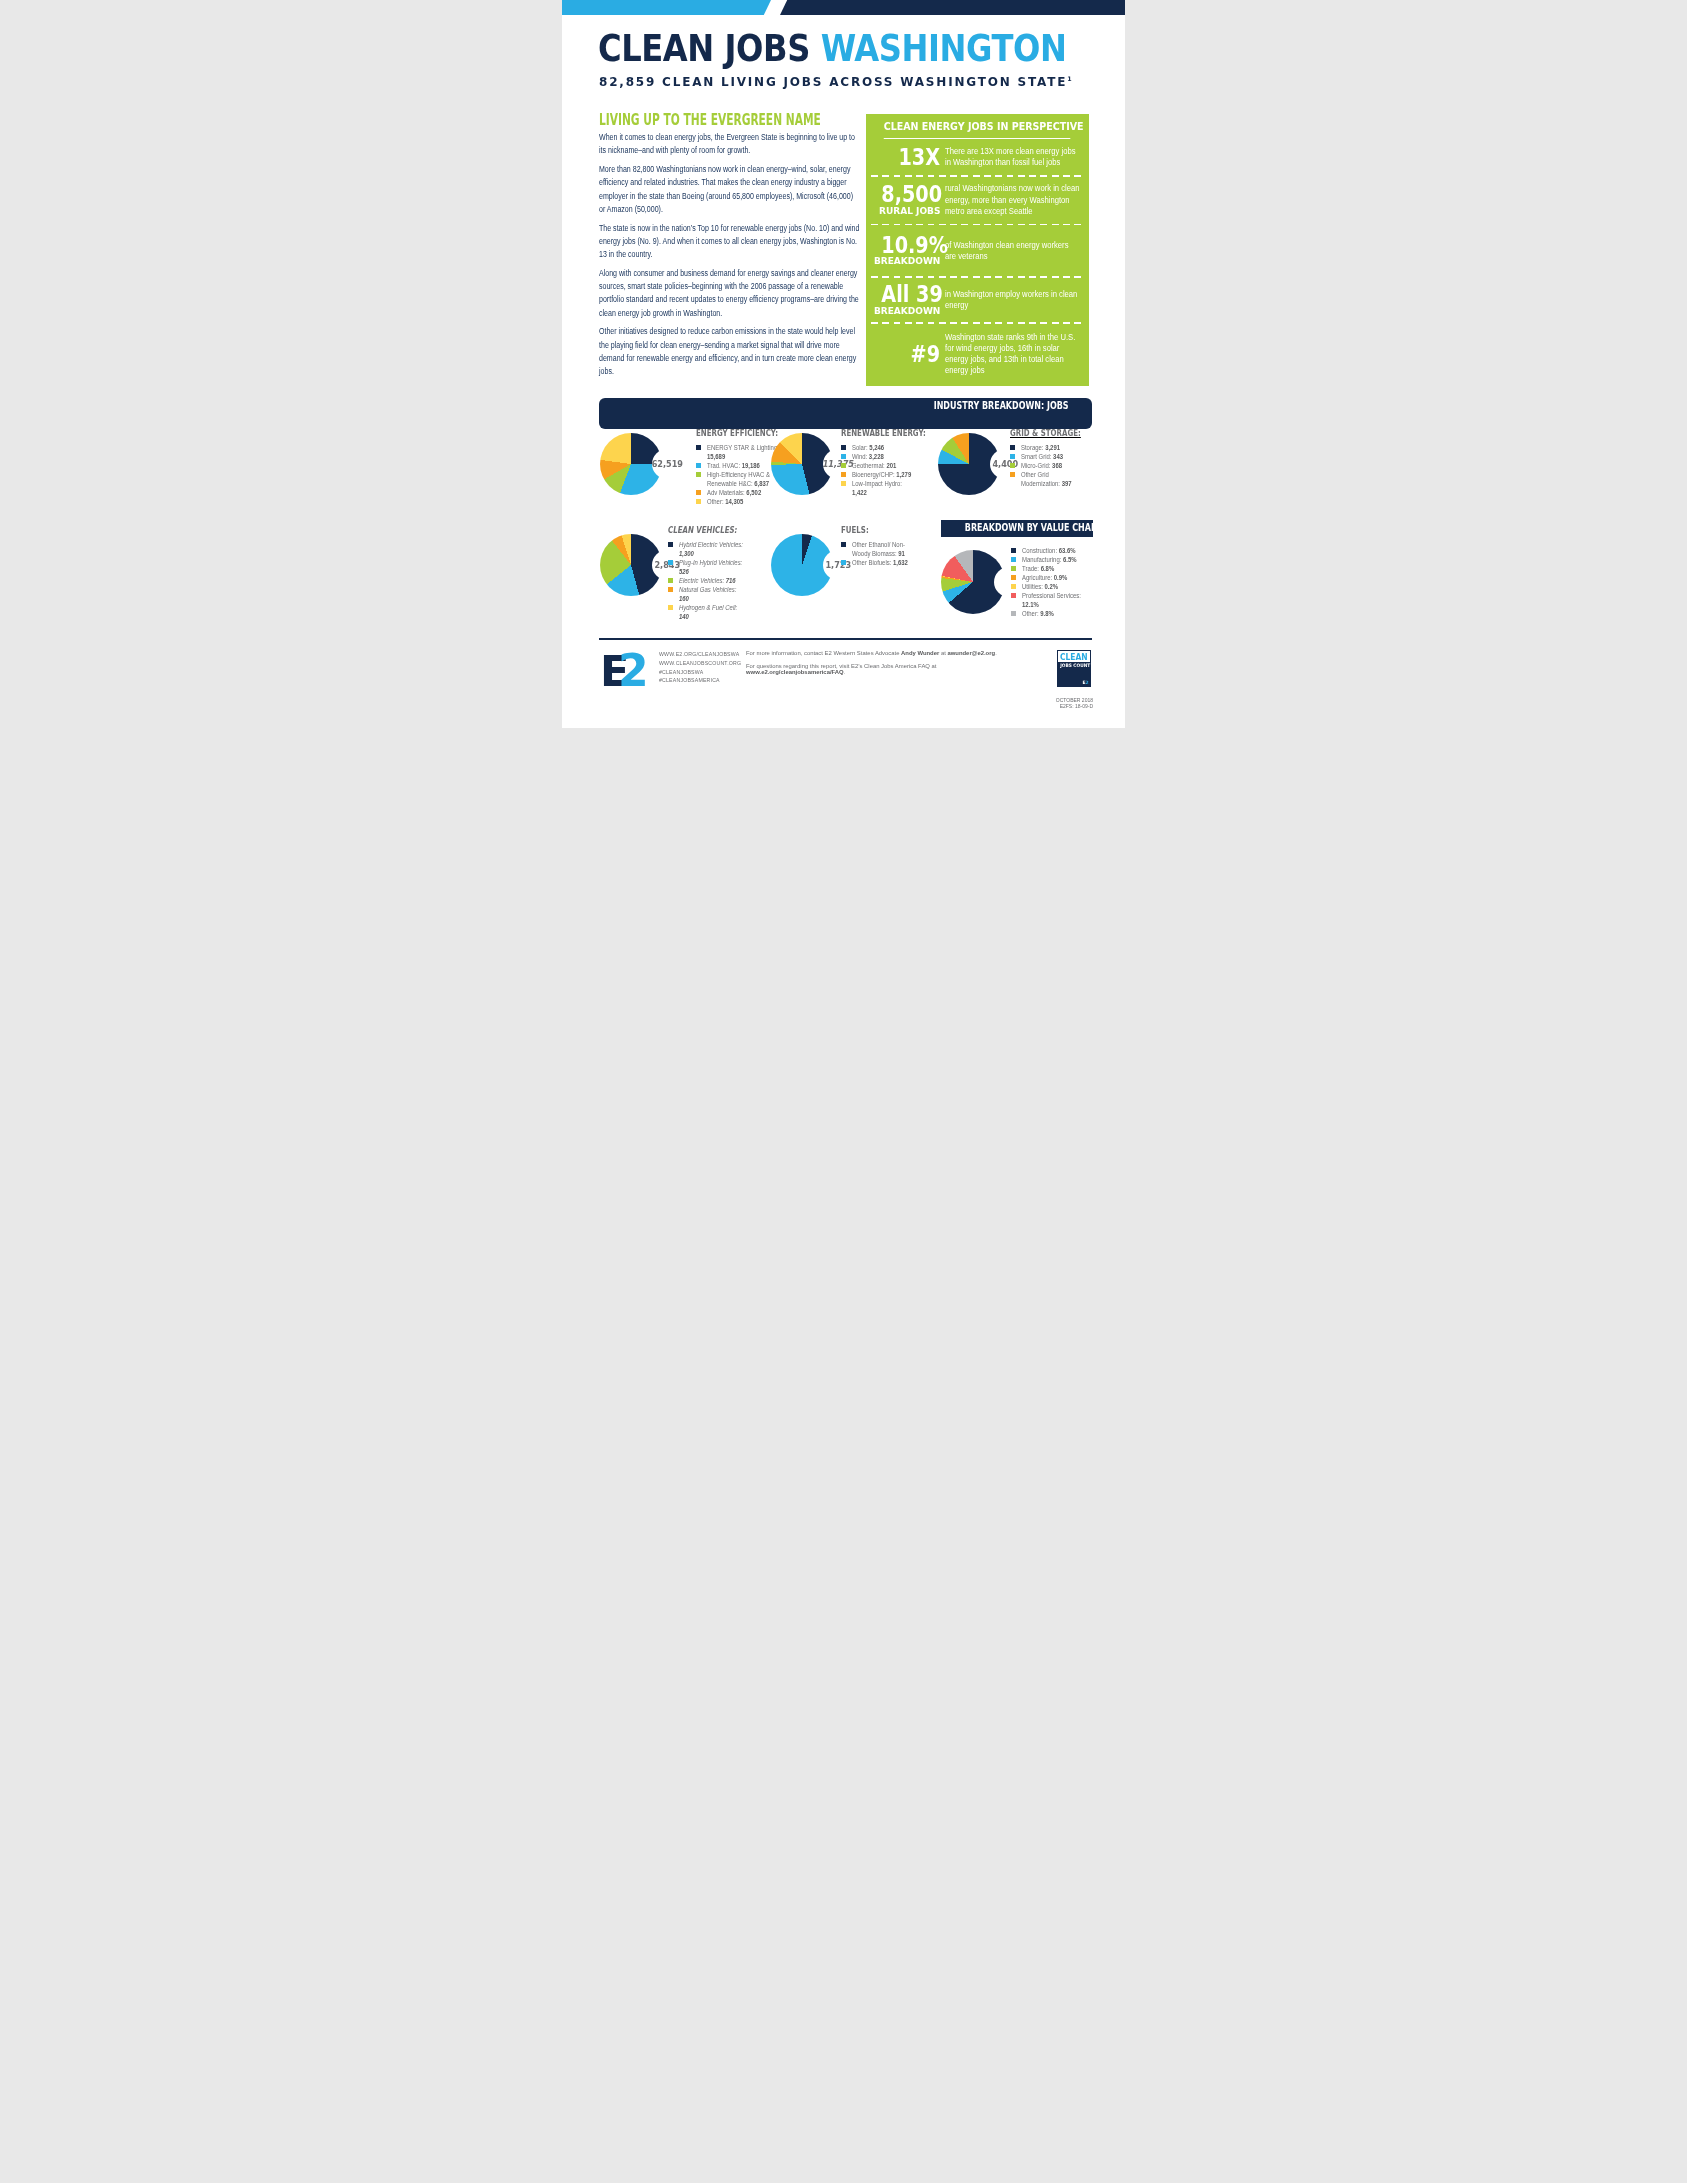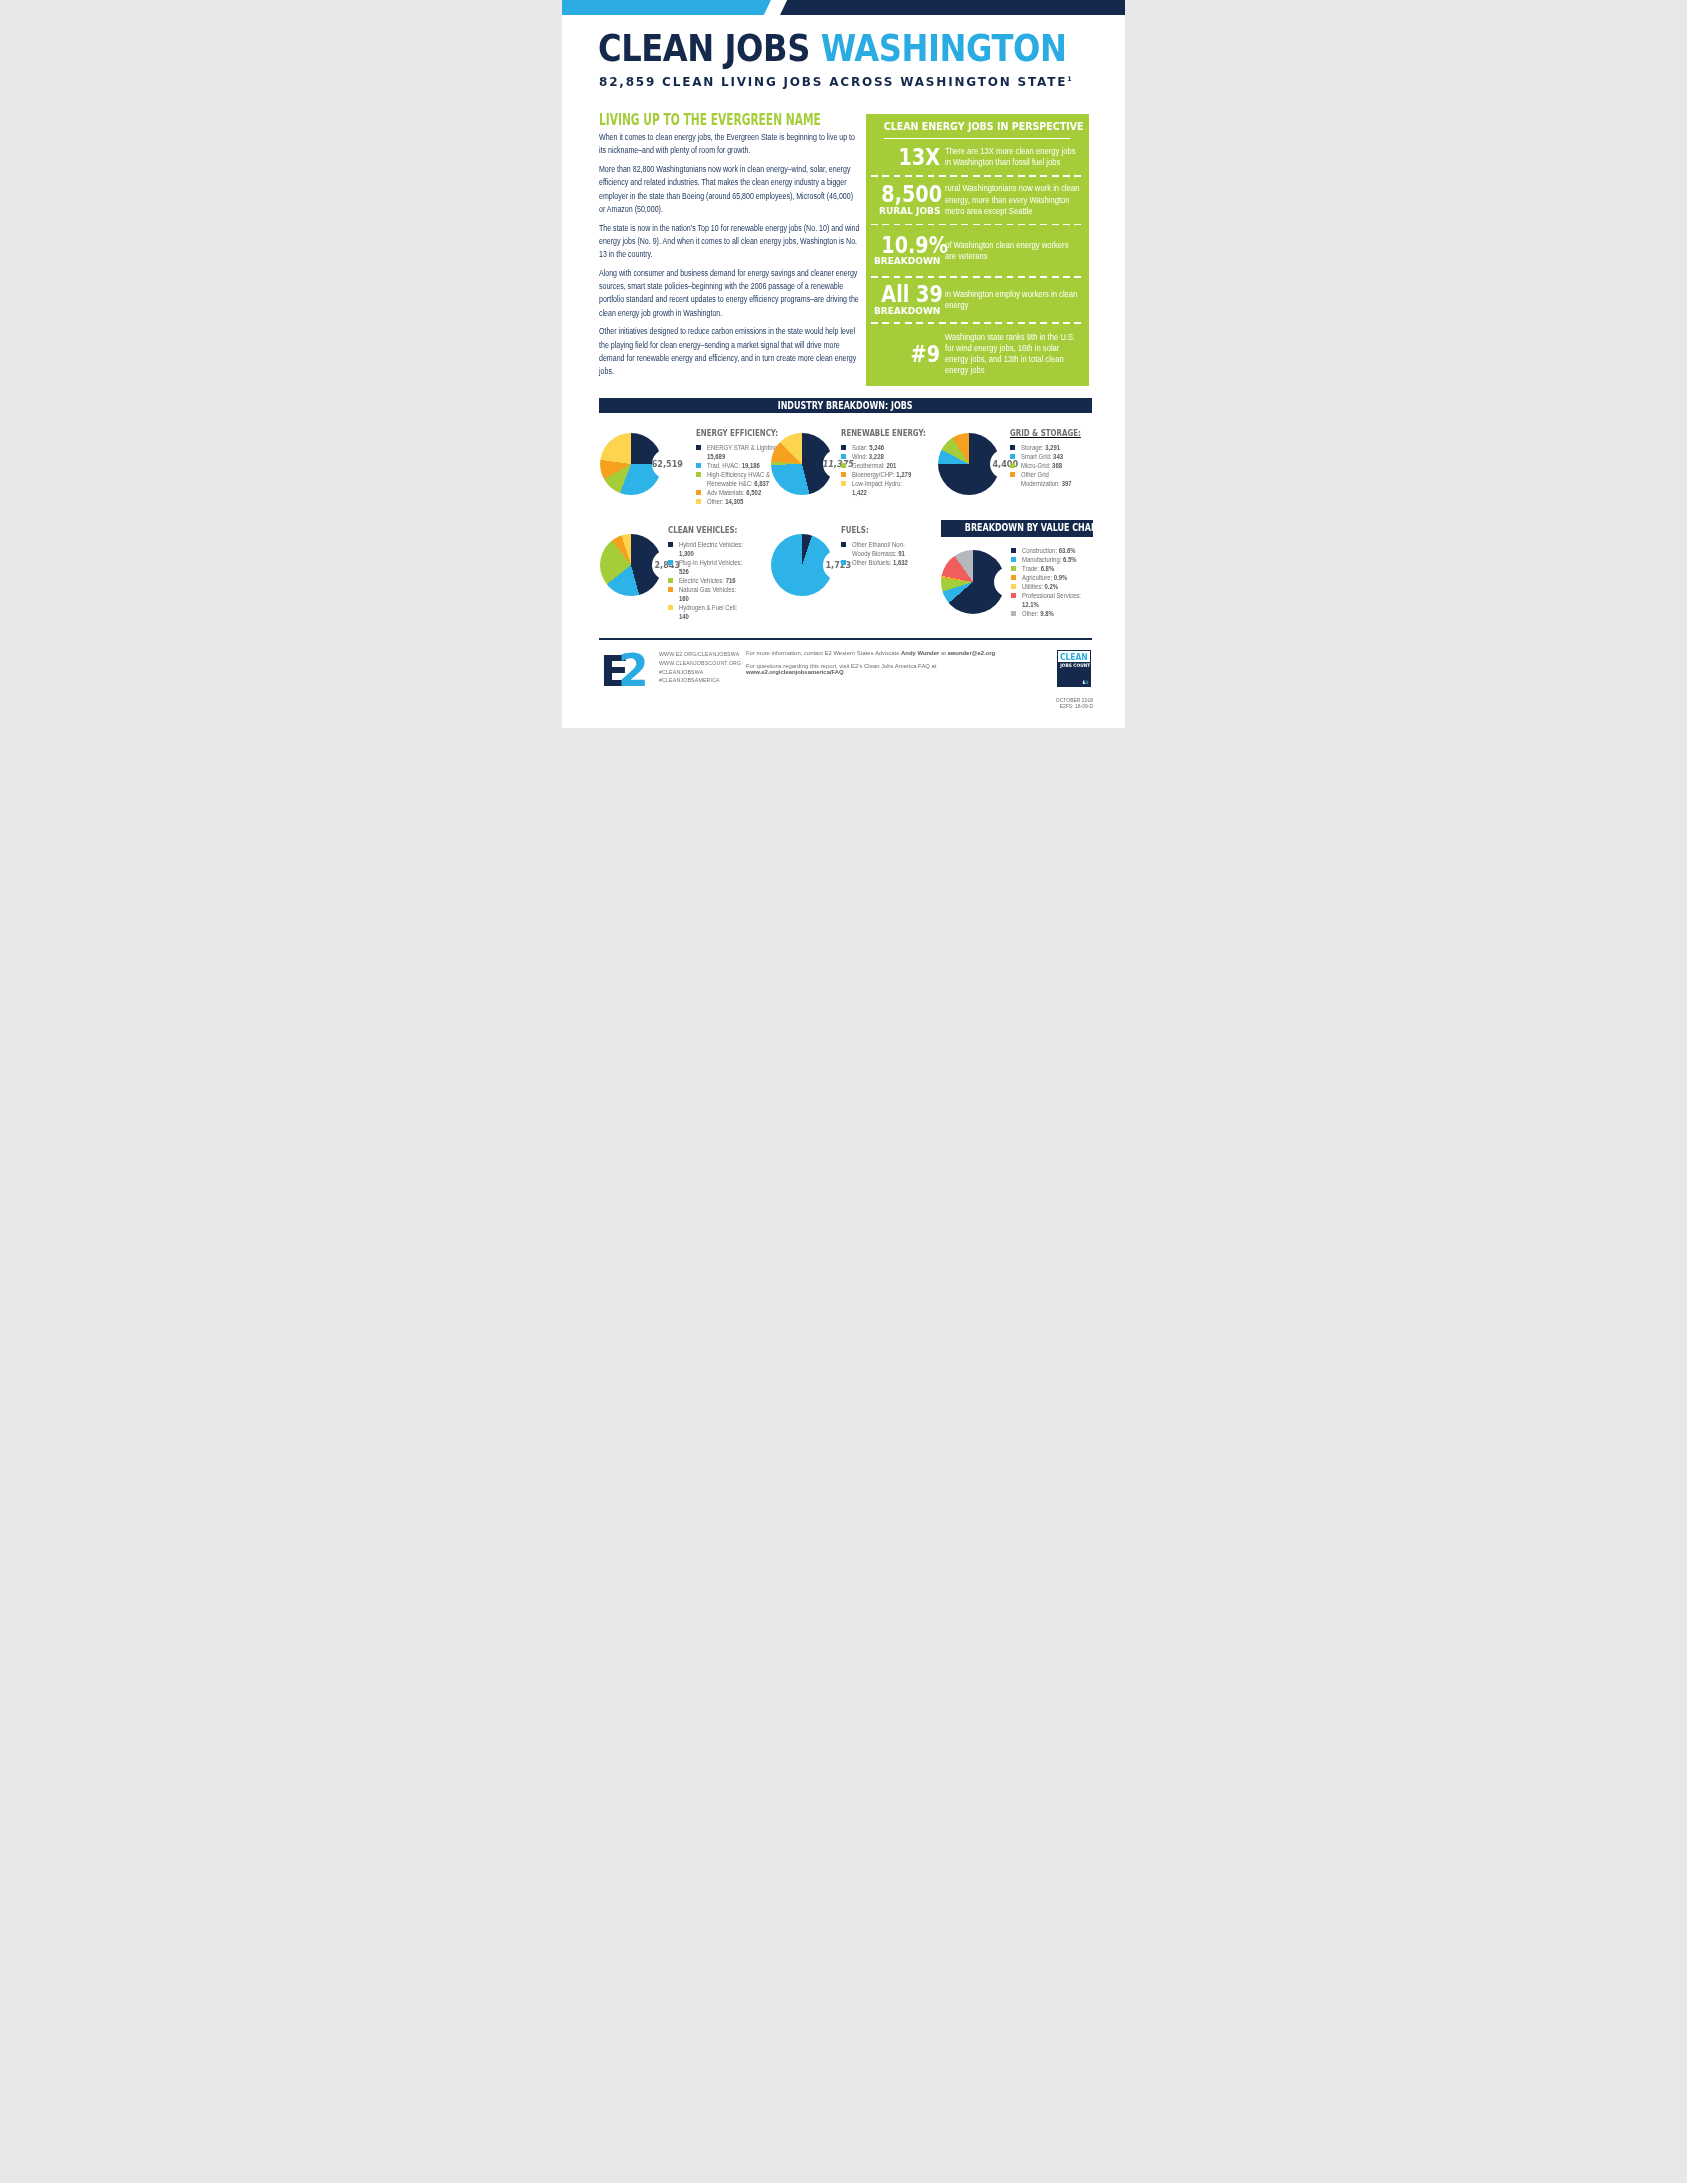--- a/index.html
+++ b/index.html
@@ -44,22 +44,22 @@
   .p-sep{height:1.6px;background:repeating-linear-gradient(90deg,#fff 0 6.8px,transparent 6.8px 11.3px);}
   .p-bigcol{width:69px;flex:none;text-align:right;}
   .p-big{font-family:"DejaVu Sans",sans-serif;font-weight:bold;font-size:22.6px;line-height:20px;
     transform:scaleX(.85);transform-origin:right center;white-space:nowrap;}
   .p-sub{font-family:"DejaVu Sans",sans-serif;font-weight:bold;font-size:9px;line-height:10.4px;margin-top:1.4px;}
   .p-desc{width:139px;flex:none;padding-left:4.5px;}
   .desc-in{display:inline-block;width:159px;font-size:9px;line-height:11.3px;
     transform:scaleX(.85);transform-origin:left top;}
 
   
-  .ind-bar{position:absolute;left:37px;top:398px;width:493px;height:15px;background:var(--navy);
-    text-align:center;}
+  .ind-bar{position:absolute;left:37px;top:398px;width:493px;height:31px;background:var(--navy);
+    text-align:right;border-radius:6px;}
   .vc-bar{position:absolute;left:379px;top:520px;width:152px;height:16.7px;background:var(--navy);
     text-align:center;}
   .bar-text{display:inline-block;color:#fff;font-family:"DejaVu Sans",sans-serif;font-weight:bold;
     font-size:10.8px;line-height:16.7px;white-space:nowrap;transform:scaleX(.74);transform-origin:center top;}
 
   
   .donut{position:absolute;width:62px;height:62px;border-radius:50%;}
   .donut .hole{position:absolute;left:50%;top:50%;transform:translate(-50%,-50%);
     width:30px;height:30px;border-radius:50%;background:#fff;
     display:flex;align-items:center;justify-content:center;margin-left:36px;}
@@ -71,21 +71,21 @@
   .donut[data-chart="clean-vehicles"]{left:38px;top:534px;}
   .donut[data-chart="fuels"]{left:209px;top:534px;}
   .donut[data-chart="value-chain"]{left:379px;top:550px;width:64px;height:64px;}
   .donut[data-chart="value-chain"] .hole{width:30px;height:30px;}
 
   
   .legend{position:absolute;}
   .legend[data-legend="energy-efficiency"]{left:106px;top:429px;margin-left:28px;--lw:96px;}
   .legend[data-legend="renewable-energy"]{left:279px;top:429px;--lw:77px;}
   .legend[data-legend="grid-storage"]{left:448px;top:429px;text-decoration:underline;--lw:79px;}
-  .legend[data-legend="clean-vehicles"]{left:106px;top:526px;--lw:79px;}
+  .legend[data-legend="clean-vehicles"]{left:106px;top:526px;font-style:italic;--lw:79px;}
   .legend[data-legend="fuels"]{left:279px;top:526px;--lw:74px;}
   .legend[data-legend="value-chain"]{left:449px;top:546px;--lw:77px;}
   .l-head{font-family:"DejaVu Sans",sans-serif;font-weight:bold;font-size:8px;color:var(--gray);
     white-space:nowrap;transform:scaleX(.88);transform-origin:left top;margin-bottom:5px;}
   .li{display:flex;align-items:flex-start;}
   .sq{width:5.4px;height:5.4px;flex:none;margin-top:1.8px;}
   .lt{margin-left:5.9px;width:var(--lw);}
   .lt-in{display:inline-block;width:100%;font-size:7px;line-height:9px;color:var(--gray);
     transform:scaleX(.85);transform-origin:left top;}
   .lt-in b{font-weight:bold;color:#58595B;}

